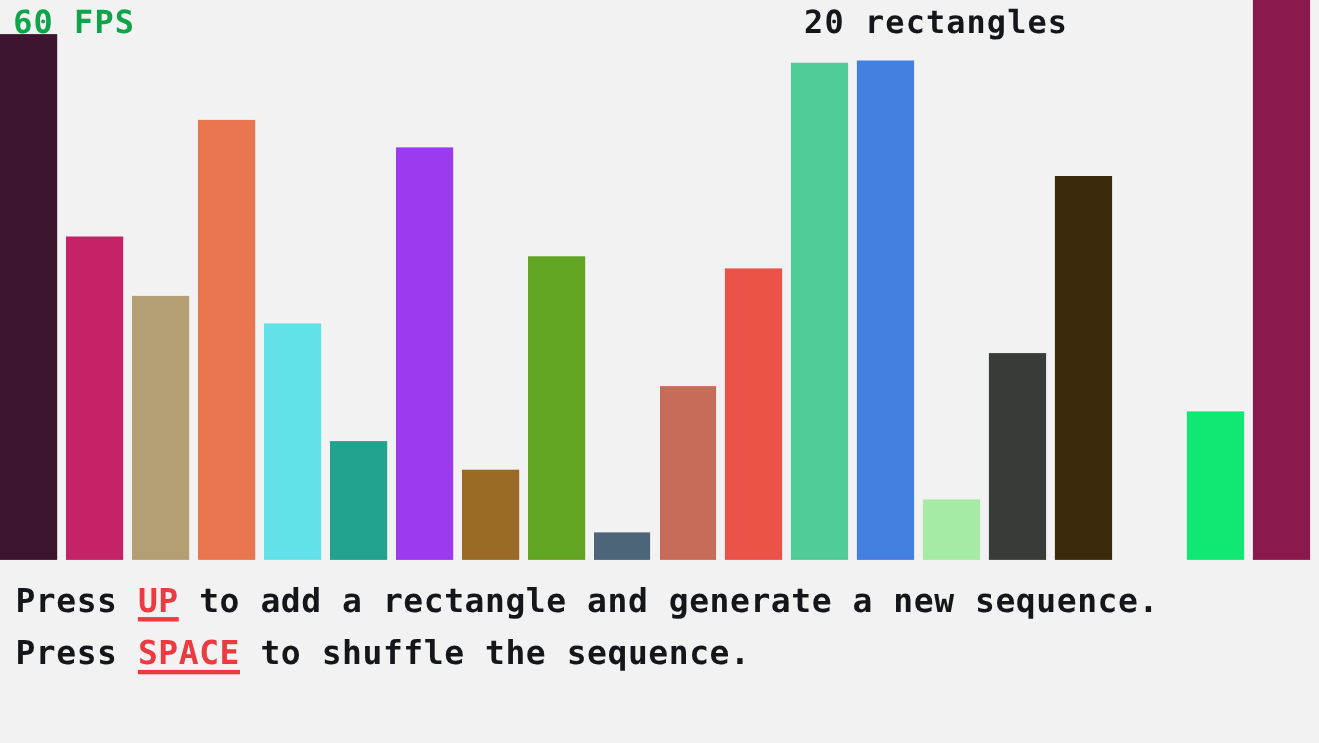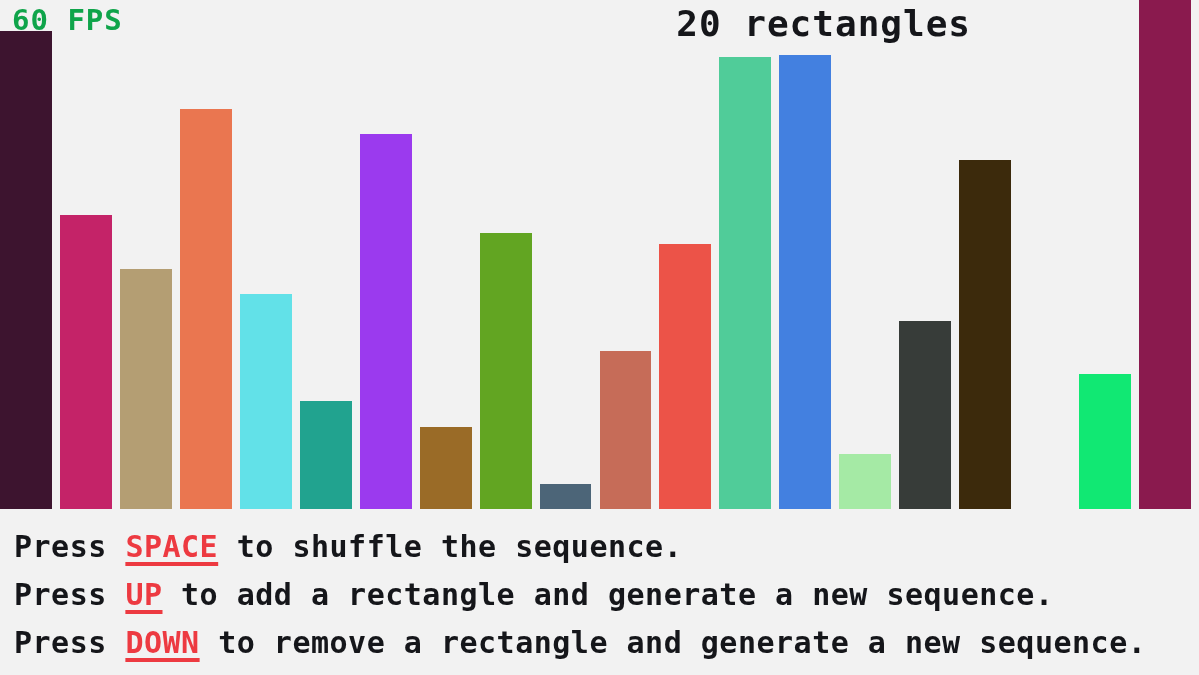--- a/index.html
+++ b/index.html
@@ -42,21 +42,21 @@
     letter-spacing: 1px;
     color: #0fa44a;
     font-weight: bold;
     line-height: 1;
     white-space: nowrap;
   }
   #rect-count {
     position: absolute;
     right: 10px;
     top: 6px;
-    font-size: 36px;
+    font-size: 29px;
     letter-spacing: 1px;
     color: #15161a;
     font-weight: bold;
     line-height: 1;
     white-space: nowrap;
   }
   
   #instructions {
     position: absolute;
     left: 0;
@@ -107,18 +107,17 @@
       <div class="bar" style="left: 959.2px; width: 51.95px; height: 349px; background: rgb(60, 42, 12);"></div>
       <div class="bar" style="left: 1079.1px; width: 51.95px; height: 135px; background: rgb(17, 232, 115);"></div>
       <div class="bar" style="left: 1139.05px; width: 51.95px; height: 509px; background: rgb(138, 26, 78);"></div>
     </div>
 
   <div id="fps-counter">60 FPS</div>
 
   <div id="rect-count">20 rectangles</div>
 
   <div id="instructions">
+      <div class="instruction-line"><span>Press </span><span class="key" style="color: rgb(237, 58, 65);">UP</span><span> to add a rectangle and generate a new sequence.</span></div>
       <div class="instruction-line"><span>Press </span><span class="key" style="color: rgb(237, 58, 65);">SPACE</span><span> to shuffle the sequence.</span></div>
-      <div class="instruction-line"><span>Press </span><span class="key" style="color: rgb(237, 58, 65);">UP</span><span> to add a rectangle and generate a new sequence.</span></div>
-      <div class="instruction-line"><span>Press </span><span class="key" style="color: rgb(237, 58, 65);">DOWN</span><span> to remove a rectangle and generate a new sequence.</span></div>
     </div>
 
 </div>
 
 </body></html>

